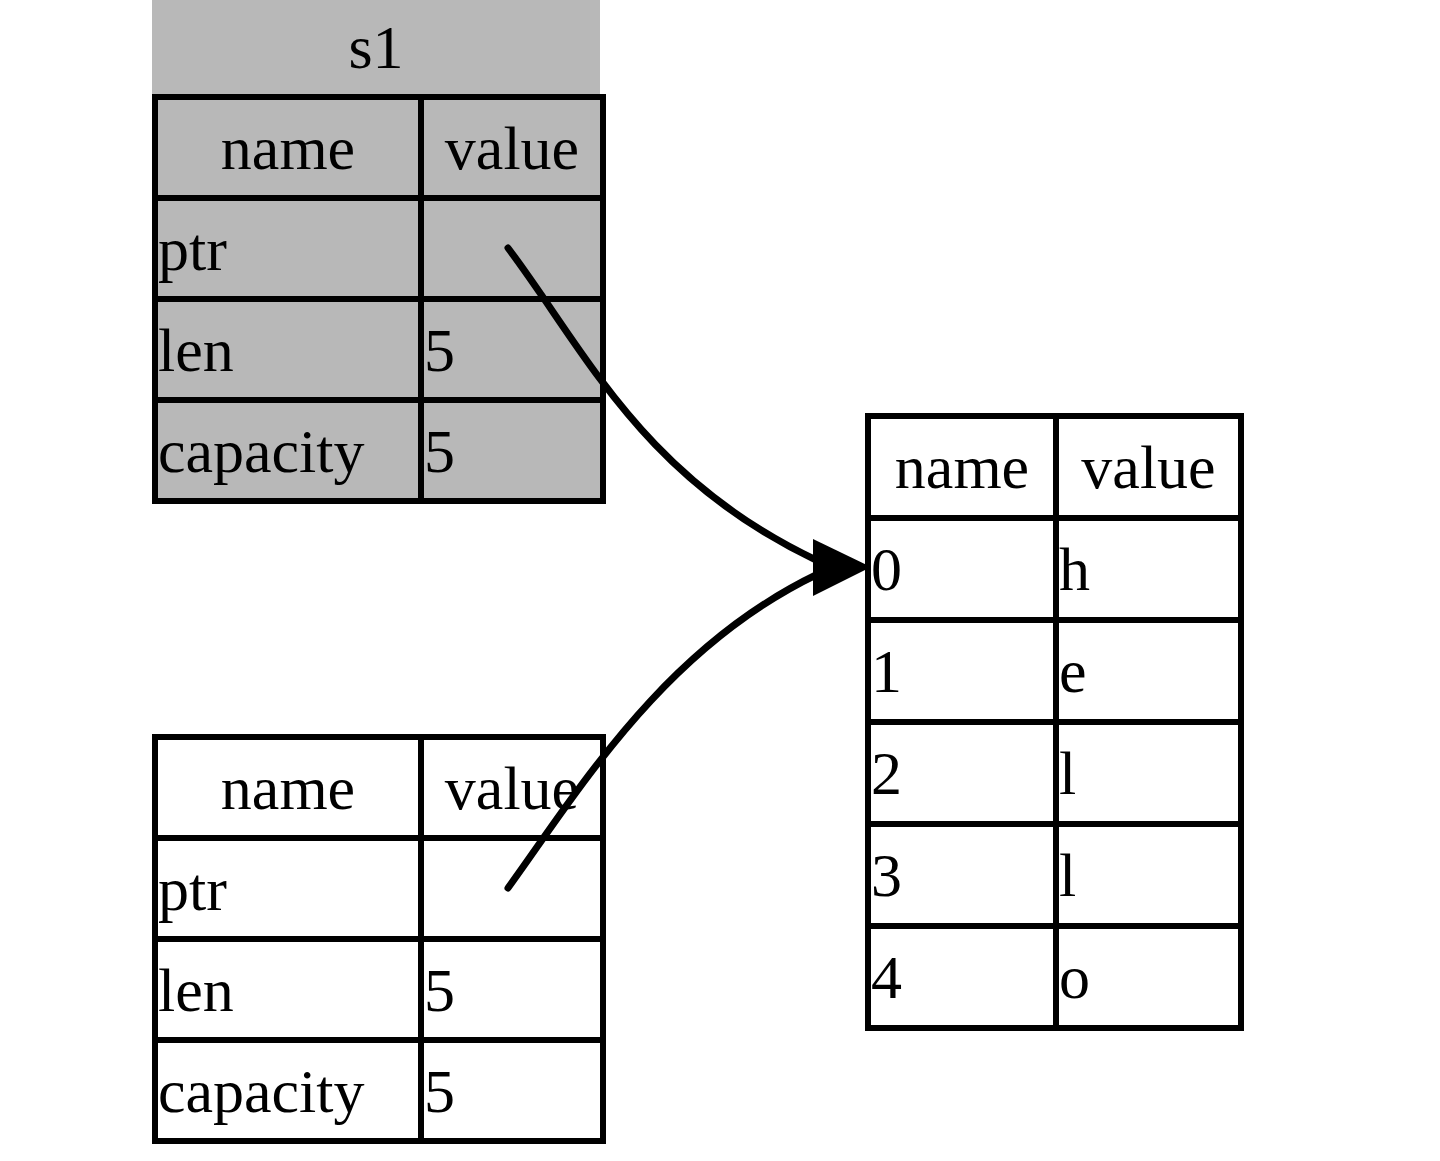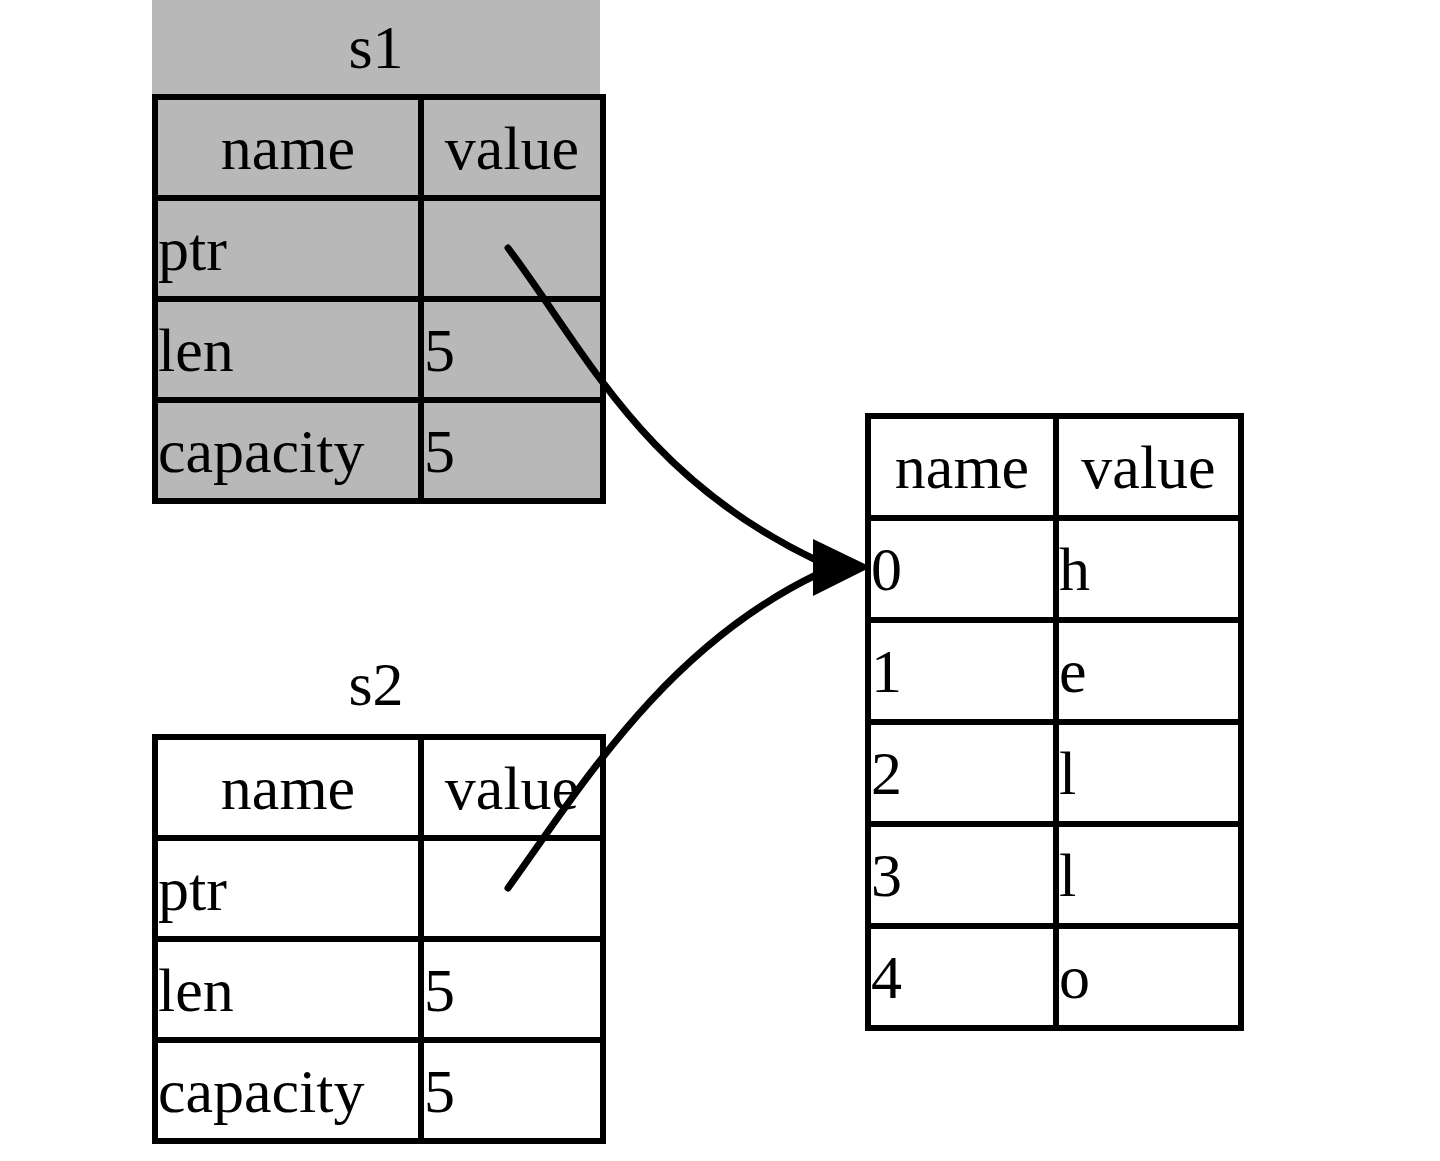--- a/index.html
+++ b/index.html
@@ -89,23 +89,20 @@
       <td>len</td>
       <td>5</td>
     </tr>
     <tr>
       <td>capacity</td>
       <td>5</td>
     </tr>
   </tbody>
     </table>
 
-  <div class="s2-title">
-    <span>s2</span>
-  </div>
   <table class="struct-table s2-table">
     <colgroup>
         <col class="c-name">
         <col class="c-value">
       </colgroup>
     <tbody>
         <tr>
       <th>name</th>
       <th>value</th>
     </tr>

